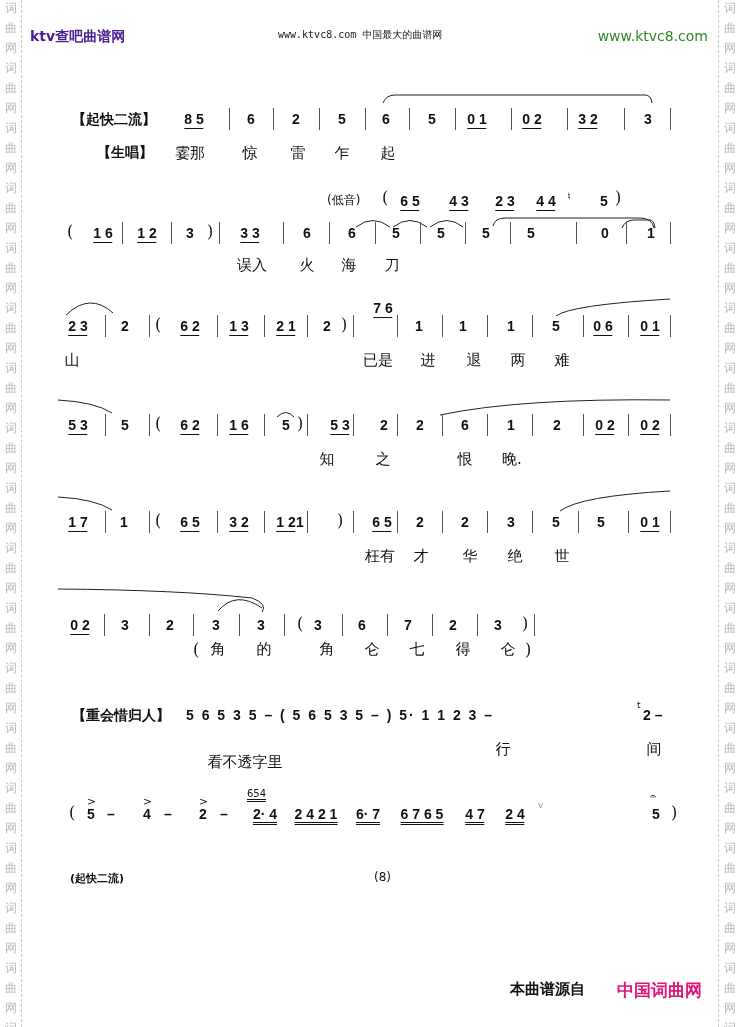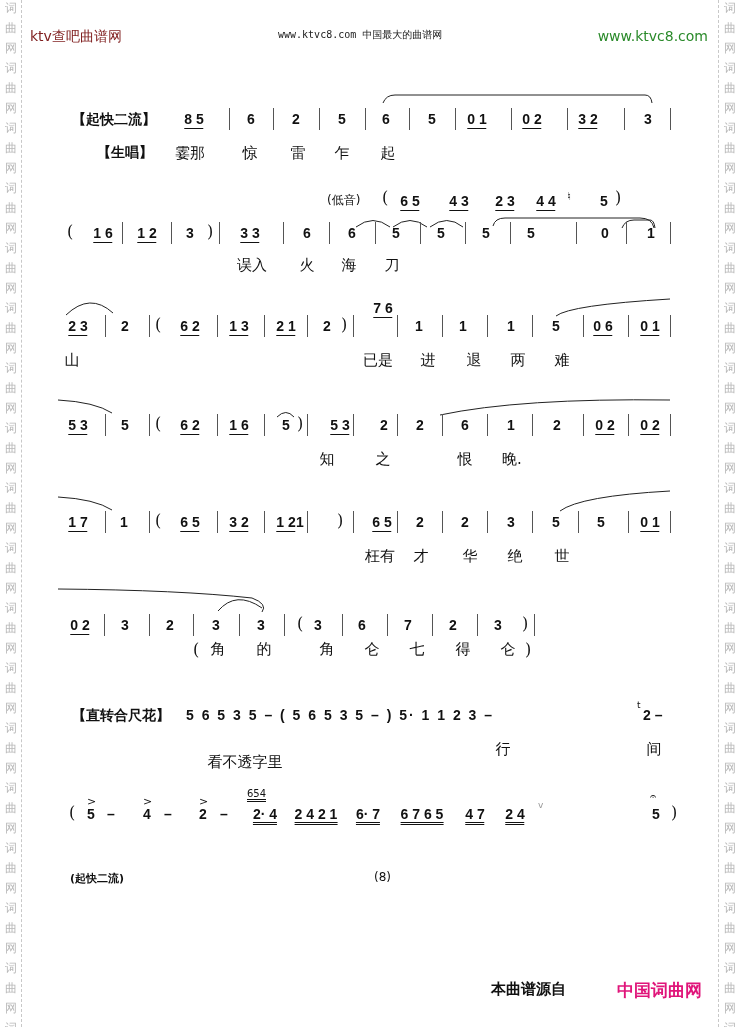--- a/index.html
+++ b/index.html
@@ -5,34 +5,34 @@
   * { margin:0; padding:0; box-sizing:border-box; }
   html, body { width:740px; height:1027px; background:#ffffff; overflow:hidden; }
   body { position:relative; font-family:"DejaVu Sans", sans-serif; color:#111; }
 
   .side { position:absolute; top:0; bottom:0; width:22px; }
   .side.left { left:0; border-right:1px dashed #c8c8c8; }
   .side.right { right:0; left:auto; border-left:1px dashed #c8c8c8; }
   .side .wm { position:absolute; left:3px; font-size:12px; color:#b9b9b9; line-height:20px; width:16px; text-align:center; }
 
   .hdr { position:absolute; top:28px; font-size:13px; }
-  .hdr-left { left:30px; color:#7f1d1d; font-size:14px; }
+  .hdr-left { left:30px; color:#4c1d95; font-size:14px;font-weight:bold; }
   .hdr-center { left:278px; color:#222; font-size:10px; top:28px; font-family:"DejaVu Sans Mono", monospace; }
   .hdr-center .cn { font-family:"DejaVu Sans", sans-serif; font-size:10px; }
   .hdr-right { right:32px; color:#2a8a2a; font-size:14px; }
 
   .note { position:absolute; font-family:"Liberation Sans", sans-serif; font-weight:bold; font-size:14px; color:#111; white-space:nowrap; transform:translateX(-50%); text-align:center; }
   .note.u1 { border-bottom:1px solid #111; padding-bottom:1px; }
   .bar { position:absolute; width:1px; background:#555; }
   .label { position:absolute; font-size:14px; font-weight:bold; white-space:nowrap; font-family:"DejaVu Sans", sans-serif; }
   .lyric { position:absolute; font-size:15px; white-space:nowrap; transform:translateX(-50%); font-family:"DejaVu Sans", sans-serif; }
   .paren { position:absolute; font-size:16px; white-space:nowrap; transform:translateX(-50%); font-family:"DejaVu Serif", serif; }
   .small { position:absolute; font-size:11px; white-space:nowrap; font-family:"DejaVu Sans", sans-serif; }
   svg.arcs { position:absolute; left:0; top:0; width:740px; height:1027px; pointer-events:none; }
-  .footer-src { position:absolute; left:491px; top:980px; font-size:15px; font-weight:bold; color:#111; }
+  .footer-src { position:absolute; left:510px; top:980px; font-size:15px; font-weight:bold; color:#111; }
   .footer-site { position:absolute; left:617px; top:979px; font-size:17px; font-weight:bold; color:#e0157a; }
   .seq { position:absolute; font-family:"Liberation Sans", sans-serif; font-weight:bold; font-size:14px; white-space:pre; color:#111; }
 </style>
 </head>
 <body>
 
 <div class="side left" id="sideL">
     <div class="wm" style="top: -2px;">词<br>曲<br>网</div>
     <div class="wm" style="top: 58px;">词<br>曲<br>网</div>
     <div class="wm" style="top: 118px;">词<br>曲<br>网</div>
@@ -318,21 +318,21 @@
     <div class="lyric" style="left: 218px; top: 640px;">角</div>
     <div class="lyric" style="left: 264px; top: 640px;">的</div>
     <div class="lyric" style="left: 327px; top: 640px;">角</div>
     <div class="lyric" style="left: 372px; top: 640px;">仑</div>
     <div class="lyric" style="left: 417px; top: 640px;">七</div>
     <div class="lyric" style="left: 463px; top: 640px;">得</div>
     <div class="lyric" style="left: 508px; top: 640px;">仑</div>
     <div class="paren" style="left: 528px; top: 640px;">)</div>
   </div>
 
-<div class="label" style="left:72px;top:707px;">【直转合尺花】</div>
+<div class="label" style="left:72px;top:707px;">【重会惜归人】</div>
 <div class="seq" style="left:186px;top:707px;letter-spacing:2px;">5 6 5 3 5 – ( 5 6 5 3 5 – ) 5· 1 1 2 3 –</div>
 <div class="small" style="left:637px;top:700px;font-size:9px;">t</div>
 <div class="seq" style="left:643px;top:707px;">2 –</div>
 <div id="lyr7">
     <div class="lyric" style="left: 245px; top: 753px;">看不透字里</div>
     <div class="lyric" style="left: 503px; top: 740px;">行</div>
     <div class="lyric" style="left: 654px; top: 740px;">间</div>
   </div>
 
 <div id="line8">

